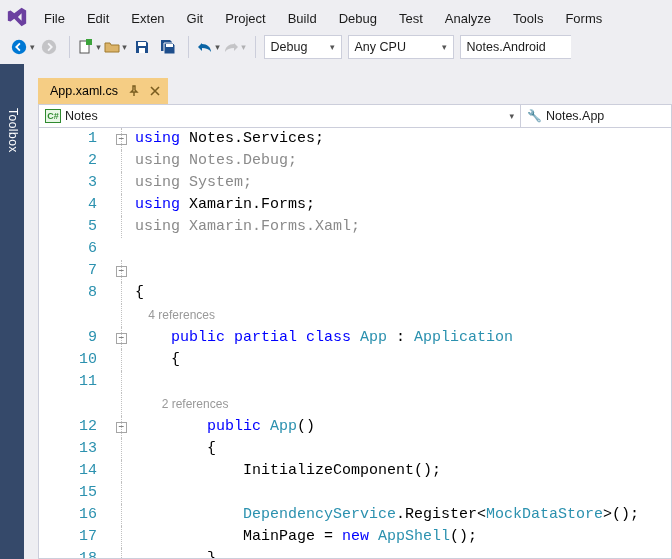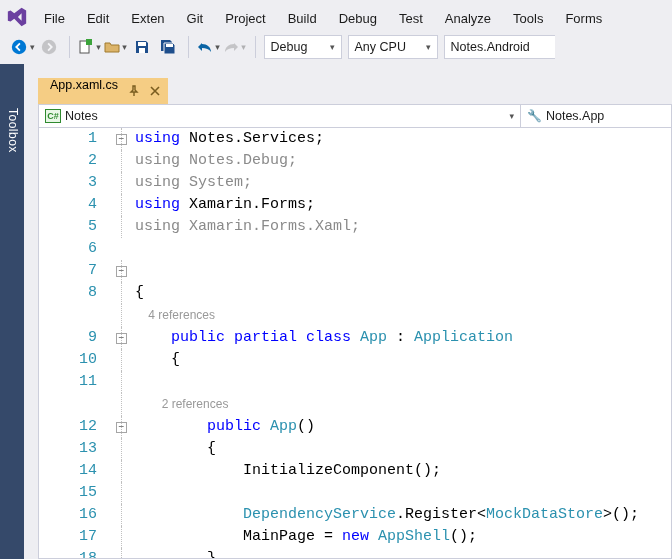--- a/index.html
+++ b/index.html
@@ -87,21 +87,21 @@
     padding:14px 0 0 14px;
   }
   .tabstrip {
     display:flex;
     align-items:flex-end;
     height:26px;
     position:relative;
     z-index:2;
   }
   .file-tab {
-    display:flex; 
+    display:flex; align-items:center;
     height:26px;
     padding:0 8px 0 12px;
     background:#f5cd84;
     color:#000;
     font-size:12.5px;
     gap:10px;
     border-top-left-radius:0;
     border-top-right-radius:0;
   }
   .pin-ico, .close-ico { font-size:12px; color:#7a5d1f; display:flex; align-items:center; }
@@ -271,21 +271,21 @@
         </svg>
       <span class="dd-caret">▾</span>
     </div>
   </div>
   <div class="tb-sep"></div>
   <div class="tb-group" style="gap:6px">
     <div class="tb-select" style="width:78px">
       <span>Debug</span>
         <span class="caret">▾</span>
     </div>
-    <div class="tb-select" style="width:90px">
+    <div class="tb-select" style="width:106px">
       <span>Any CPU</span>
         <span class="caret">▾</span>
     </div>
     <div class="tb-select" style="width:111px;border-right:none">
       <span>Notes.Android</span>
     </div>
   </div>
 </div>
 
 <div class="editor-area">

